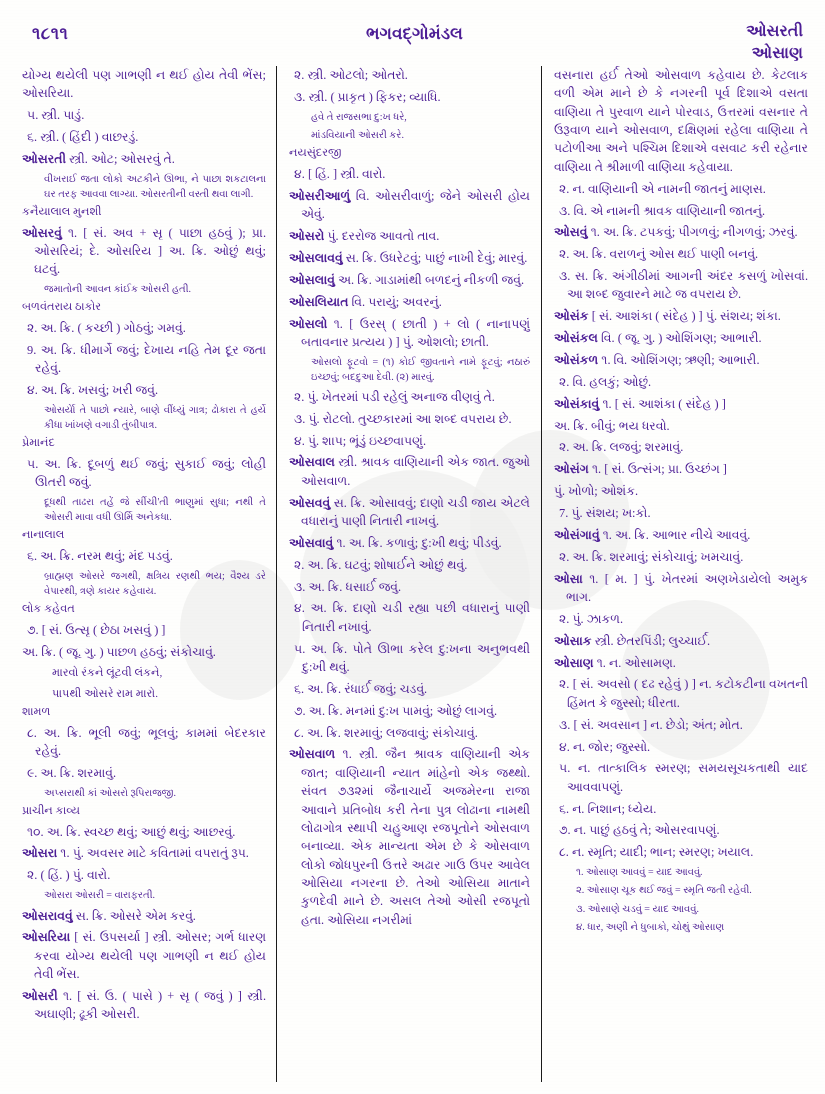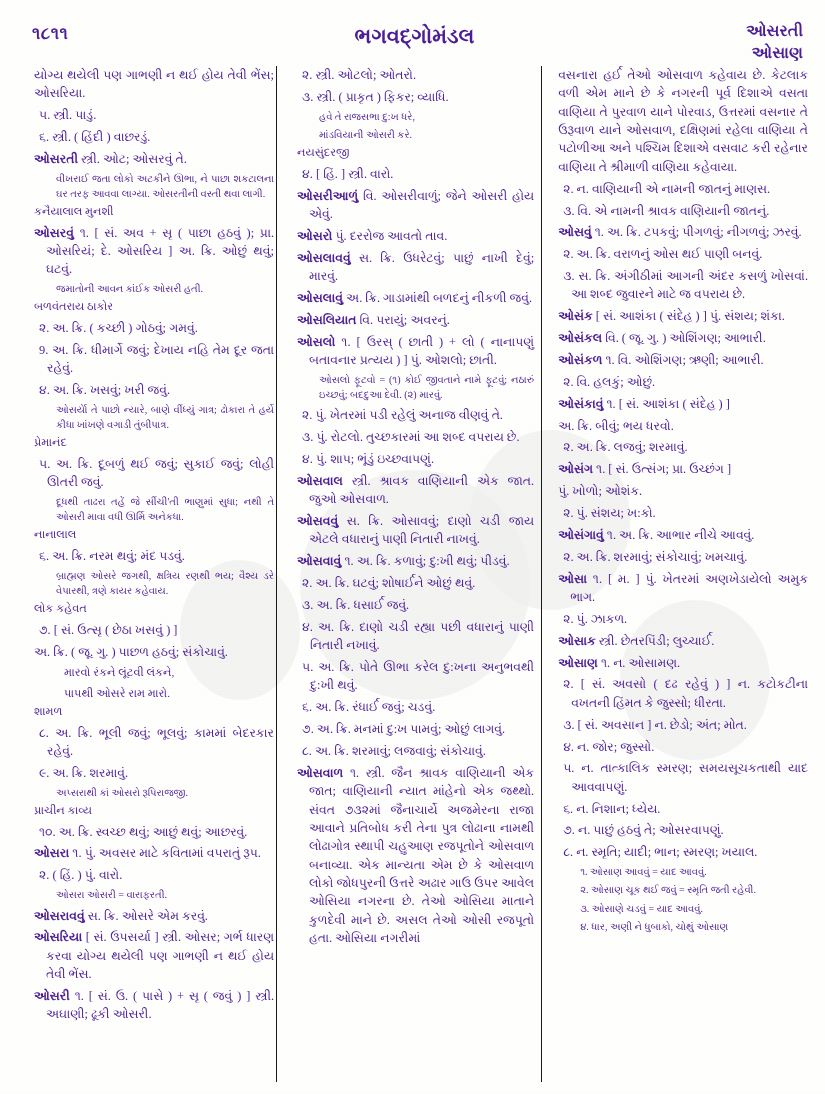--- a/index.html
+++ b/index.html
@@ -49,21 +49,21 @@
     top: 6px;
     font-size: 17px;
     font-weight: bold;
     letter-spacing: .5px;
   }
   .hdr-title {
     position: absolute;
     left: 0; right: 0;
     top: 6px;
     text-align: center;
-    font-size: 21px;
+    font-size: 17px;
     font-weight: bold;
   }
   .hdr-right {
     position: absolute;
     right: 4px;
     top: 2px;
     text-align: right;
     line-height: 1.35;
     font-size: 16px;
     font-weight: bold;
@@ -80,21 +80,21 @@
     display: flex;
     gap: 0;
   }
   .col {
     position: relative;
     box-sizing: border-box;
     font-size: 12.4px;
     line-height: 1.48;
     overflow: hidden;
   }
-  .col-1 { width: 255px; padding-right: 11px; margin-left: 12px; }
+  .col-1 { width: 255px; padding-right: 11px; }
   .col-2 { width: 264px; padding-left: 12px; padding-right: 11px; }
   .col-3 { width: 267px; padding-left: 13px; }
 
   .rule {
     position: absolute;
     top: 66px;
     width: 1.4px;
     height: 1016px;
     background: #1a1a1a;
   }
@@ -238,21 +238,21 @@
         <p class="sense just">૩. સ. ક્રિ. અંગીઠીમાં આગની અંદર કસળું ખોસવાં. આ શબ્દ જુવારને માટે જ વપરાય છે.</p>
         <p class="e just"><span class="hw">ઓસંક</span> <span>[ સં. આશંકા ( સંદેહ ) ] પું. સંશય; શંકા.</span></p>
         <p class="e just"><span class="hw">ઓસંકલ</span> <span>વિ. ( જૂ. ગુ. ) ઓશિંગણ; આભારી.</span></p>
         <p class="e just"><span class="hw">ઓસંકળ</span> <span>૧. વિ. ઓશિંગણ; ઋણી; આભારી.</span></p>
         <p class="sense just">૨. વિ. હલકું; ઓછું.</p>
         <p class="e just"><span class="hw">ઓસંકાવું</span> <span>૧. [ સં. આશંકા ( સંદેહ ) ]</span></p>
         <p class="cont just">અ. ક્રિ. બીવું; ભય ધરવો.</p>
         <p class="sense just">૨. અ. ક્રિ. લજવું; શરમાવું.</p>
         <p class="e just"><span class="hw">ઓસંગ</span> <span>૧. [ સં. ઉત્સંગ; પ્રા. ઉચ્છંગ ]</span></p>
         <p class="cont just">પું. ખોળો; ઓશંક.</p>
-        <p class="sense just">૨. પું. સંશય; ખ:કો.</p>
+        <p class="sense just">7. પું. સંશય; ખ:કો.</p>
         <p class="e just"><span class="hw">ઓસંગાવું</span> <span>૧. અ. ક્રિ. આભાર નીચે આવવું.</span></p>
         <p class="sense just">૨. અ. ક્રિ. શરમાવું; સંકોચાવું; ખમચાવું.</p>
         <p class="e just"><span class="hw">ઓસા</span> <span>૧. [ મ. ] પું. ખેતરમાં અણખેડાયેલો અમુક ભાગ.</span></p>
         <p class="sense just">૨. પું. ઝાકળ.</p>
         <p class="e just"><span class="hw">ઓસાક</span> <span>સ્ત્રી. છેતરપિંડી; લુચ્ચાર્ઈ.</span></p>
         <p class="e just"><span class="hw">ઓસાણ</span> <span>૧. ન. ઓસામણ.</span></p>
         <p class="sense just">૨. [ સં. અવસો ( દઢ રહેવું ) ] ન. કટોકટીના વખતની હિંમત કે જુસ્સો; ધીરતા.</p>
         <p class="sense just">૩. [ સં. અવસાન ] ન. છેડો; અંત; મોત.</p>
         <p class="sense just">૪. ન. જોર; જુસ્સો.</p>
         <p class="sense just">૫. ન. તાત્કાલિક સ્મરણ; સમયસૂચકતાથી યાદ આવવાપણું.</p>

